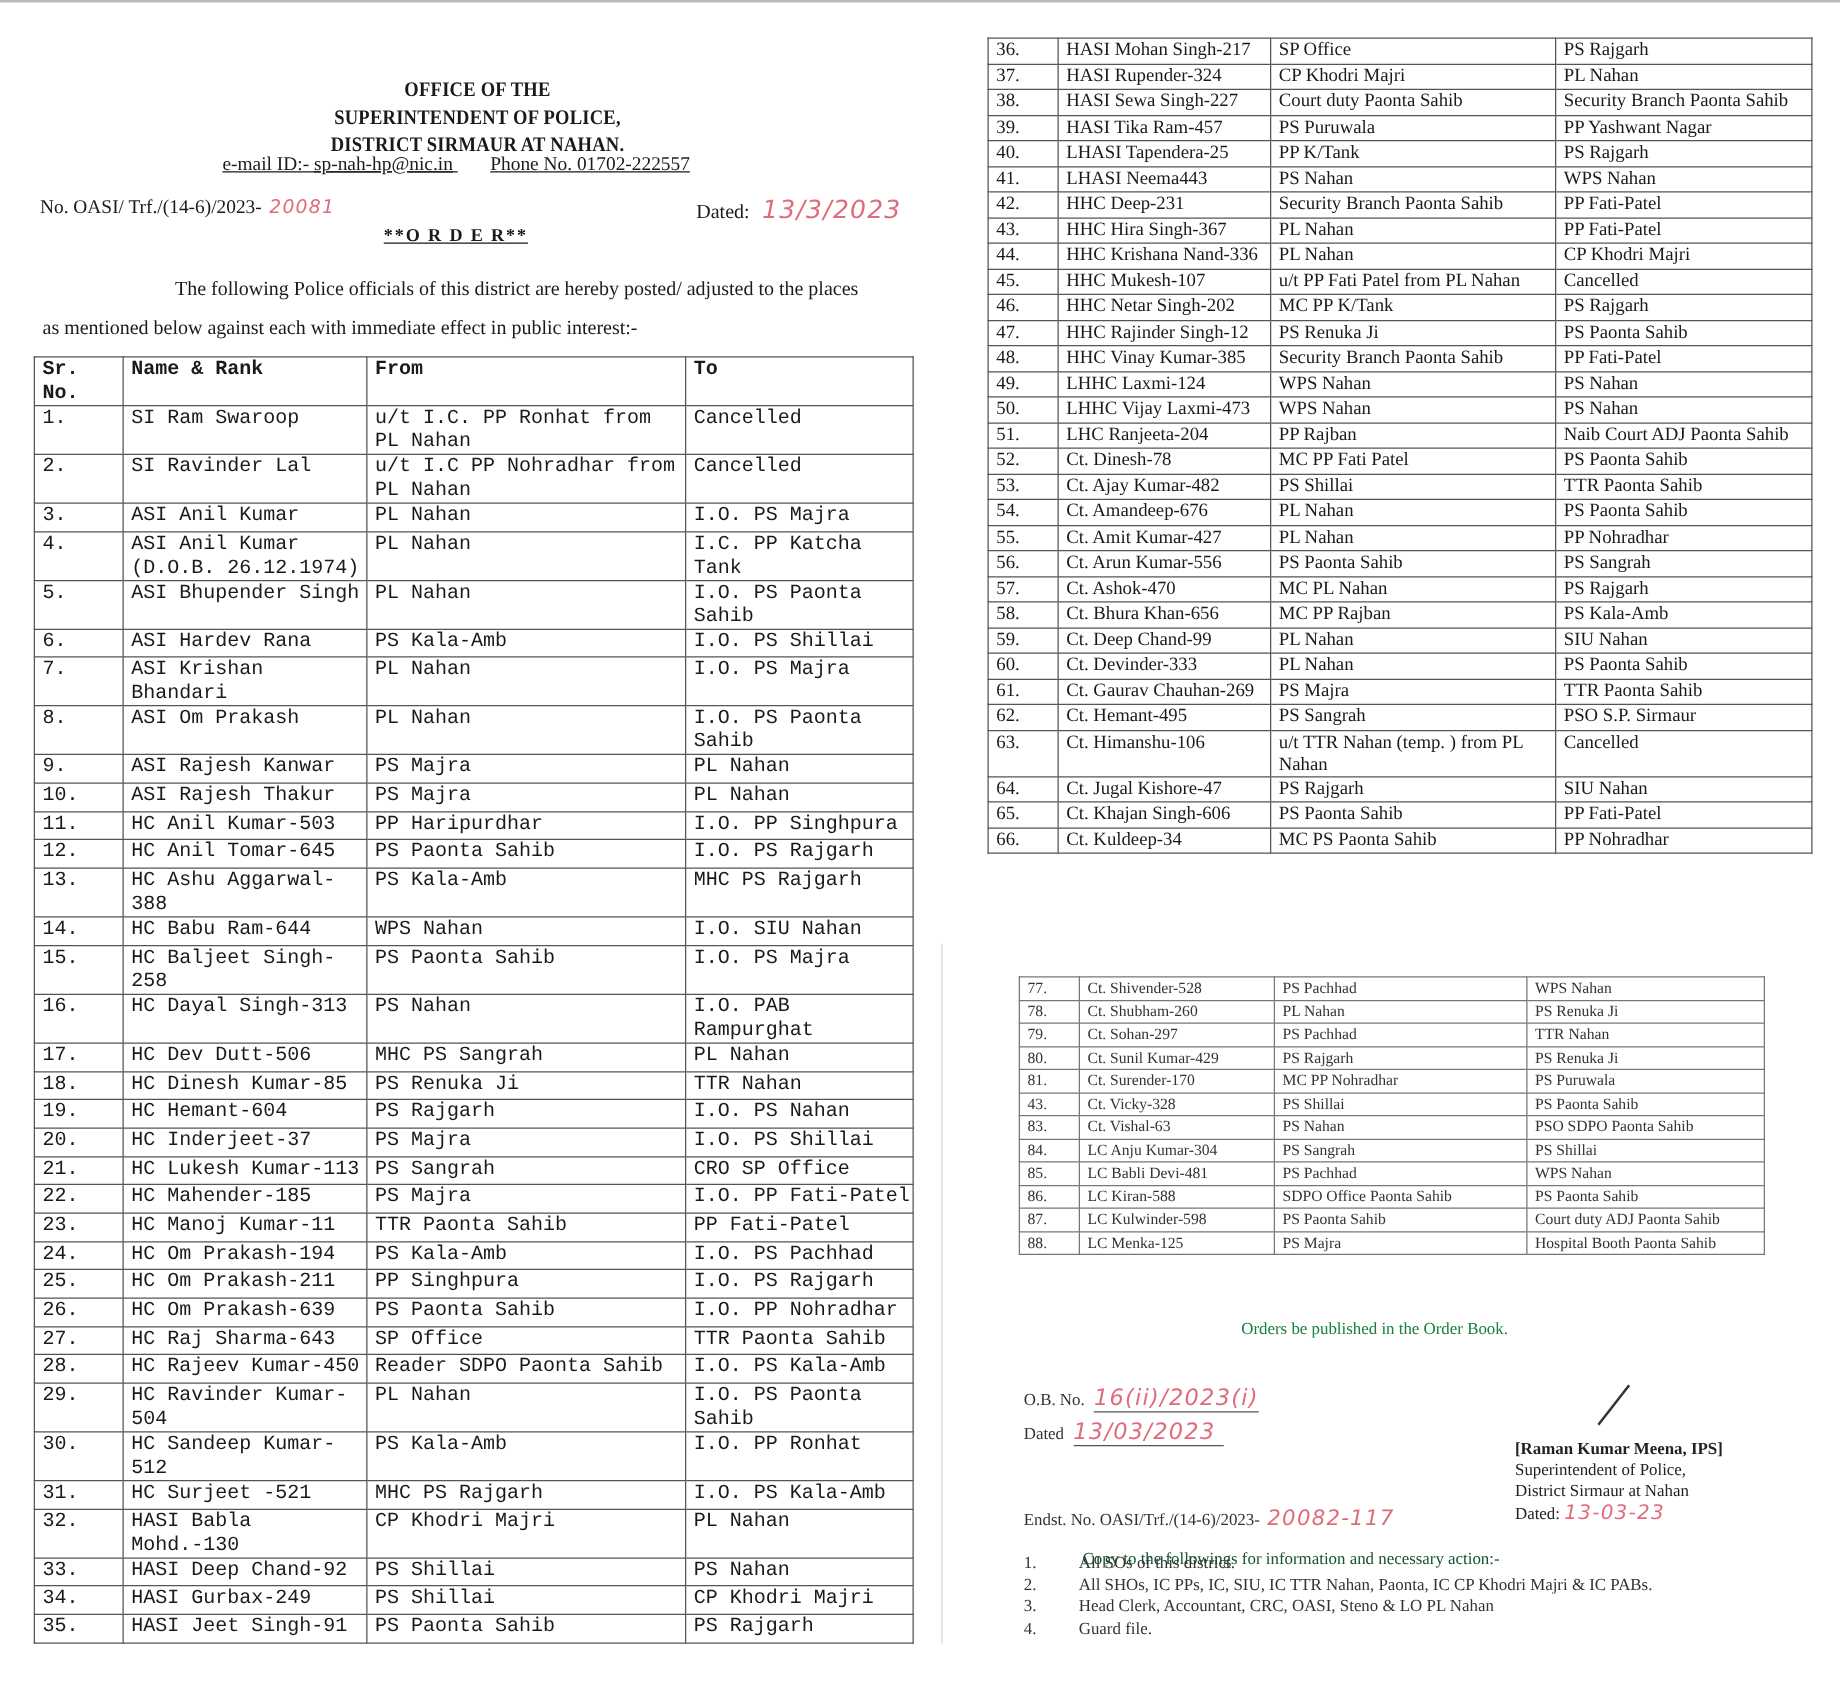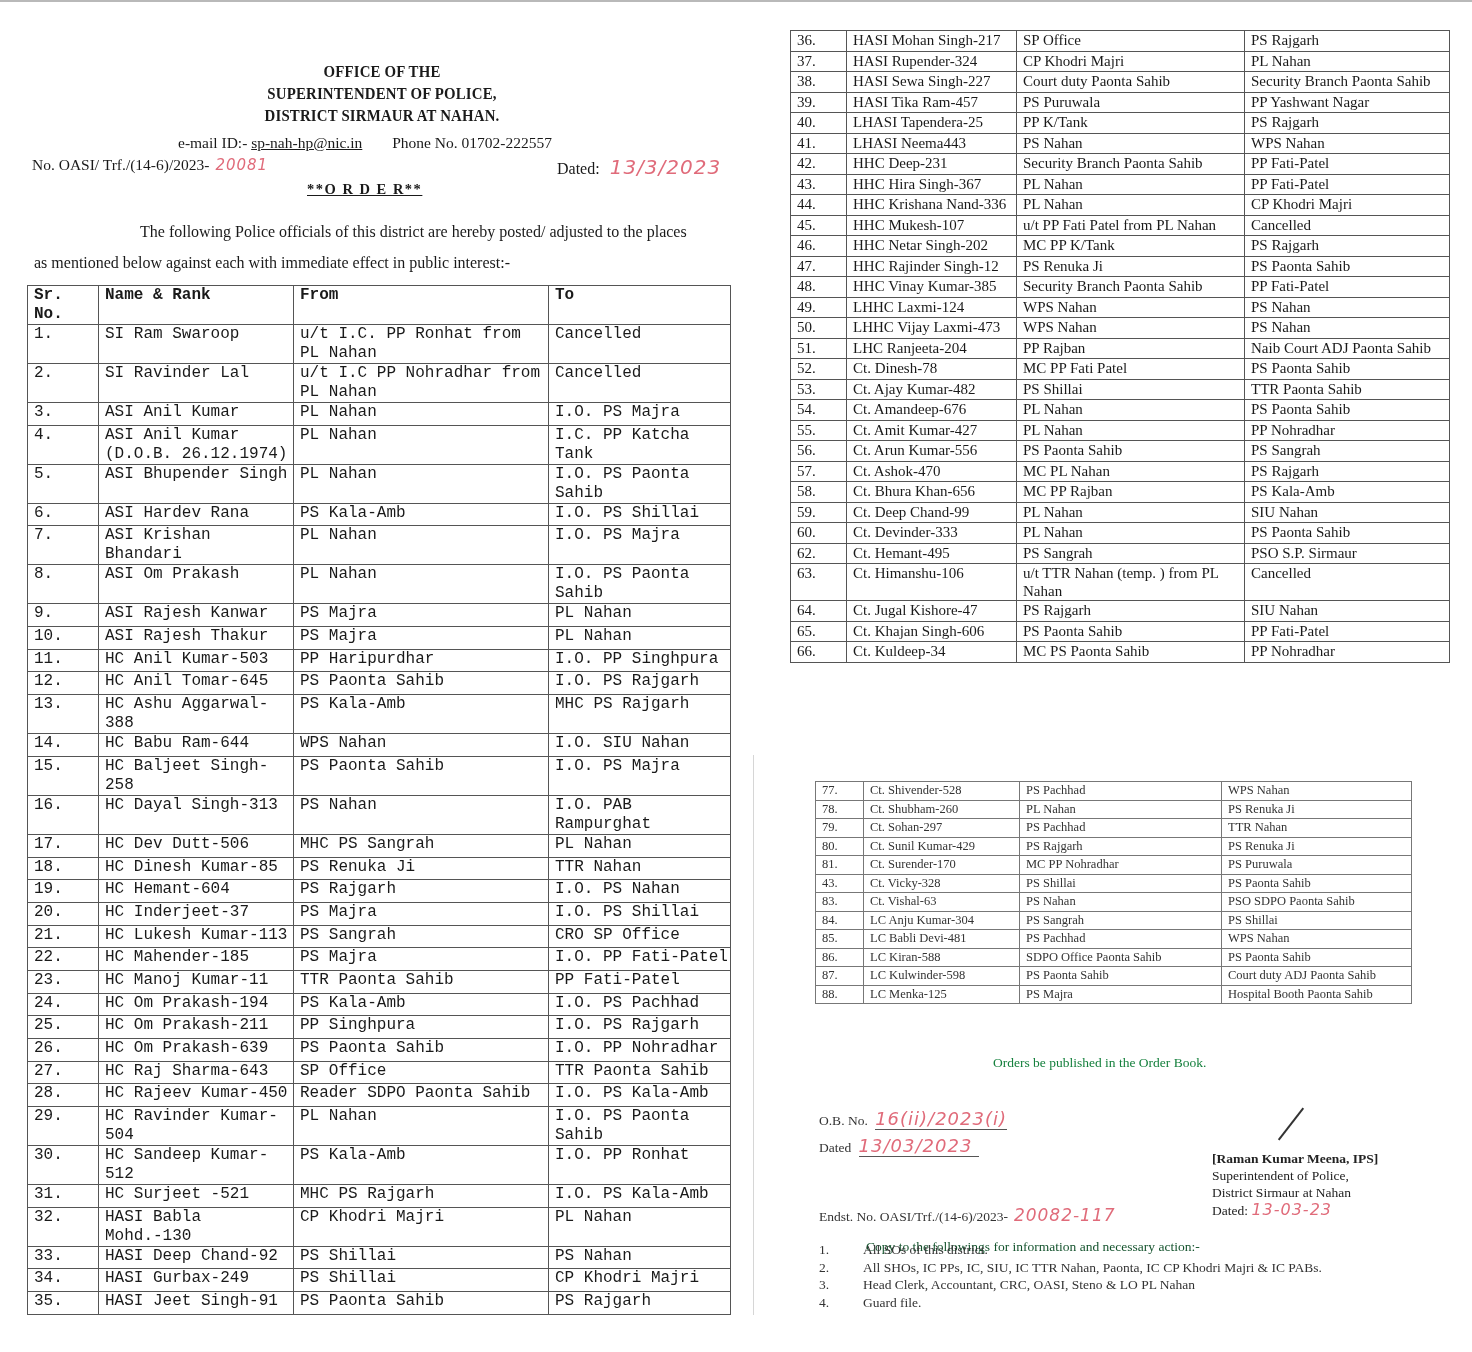--- a/index.html
+++ b/index.html
@@ -5,21 +5,21 @@
   html,body{margin:0;padding:0;background:#fff;}
   body{width:1472px;height:1352px;position:relative;overflow:hidden;
        font-family:"Liberation Serif","DejaVu Serif",serif;color:#1a1a1a;}
   .topline{position:absolute;left:0;top:0;width:1472px;height:2px;background:#b9b9b9;}
   .panel-sep{position:absolute;left:753px;top:755px;width:1px;height:560px;background:#d6d6d6;}
 
   
   .hdr{position:absolute;left:30px;width:720px;text-align:center;font-weight:bold;
        font-size:16.5px;letter-spacing:0.2px;transform:scaleX(0.9);transform-origin:center;}
   .hdr1{top:62px;left:22px;} .hdr2{top:84px;left:22px;} .hdr3{top:106px;left:22px;}
-  .contact{position:absolute;top:134px;left:178px;font-size:15.5px;}
+  .contact{position:absolute;top:123px;left:178px;font-size:15.5px;text-decoration:underline;}
   .contact .email{text-decoration:underline;}
   .contact .phone{margin-left:26px;}
   .refno{position:absolute;top:156px;left:32px;font-size:15.5px;}
   .hand{font-family:"DejaVu Sans",sans-serif;color:#e06b7a;font-weight:normal;
         font-style:italic;letter-spacing:1px;}
   .refno .hand{font-size:15px;margin-left:6px;}
   .dated{position:absolute;top:155px;left:557px;font-size:16px;}
   .dated .hand{font-size:20px;margin-left:10px;}
   .order-title{position:absolute;top:181px;left:307px;font-size:14.5px;font-weight:bold;
                text-decoration:underline;letter-spacing:1.5px;}
@@ -455,20 +455,26 @@
         <td>59.</td>
         <td>Ct. Deep Chand-99</td>
         <td>PL Nahan</td>
         <td>SIU Nahan</td>
       </tr>
       <tr>
         <td>60.</td>
         <td>Ct. Devinder-333</td>
         <td>PL Nahan</td>
         <td>PS Paonta Sahib</td>
+      </tr>
+      <tr>
+        <td>61.</td>
+        <td>Ct. Gaurav Chauhan-269</td>
+        <td>PS Majra</td>
+        <td>TTR Paonta Sahib</td>
       </tr>
       <tr>
         <td>62.</td>
         <td>Ct. Hemant-495</td>
         <td>PS Sangrah</td>
         <td>PSO S.P. Sirmaur</td>
       </tr>
       <tr>
         <td>63.</td>
         <td>Ct. Himanshu-106</td>

